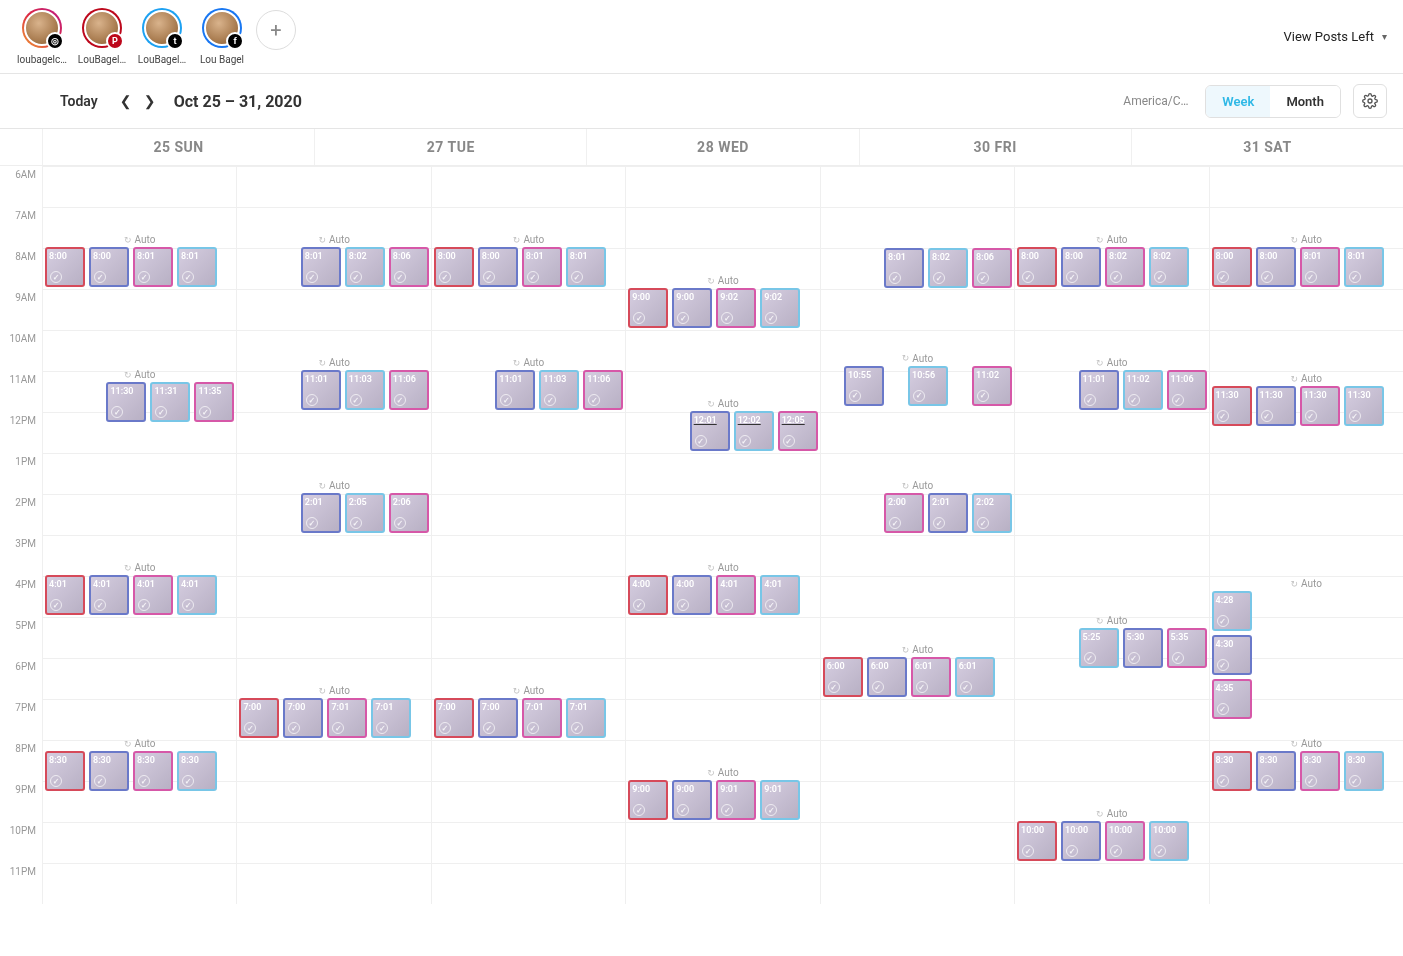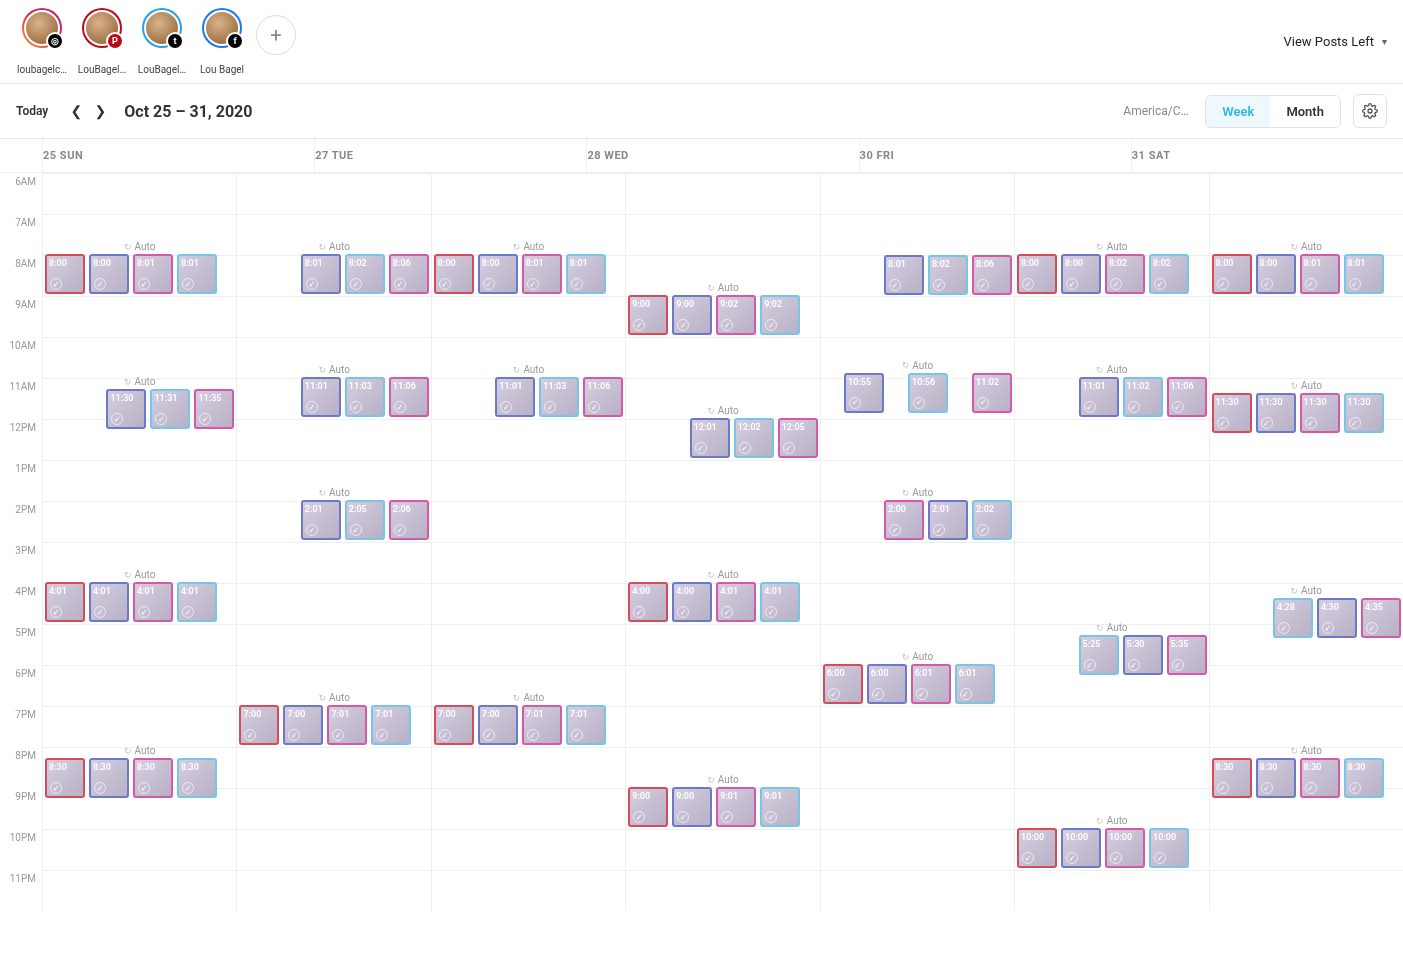--- a/index.html
+++ b/index.html
@@ -13,41 +13,41 @@
   .avatar-ring.ig { background: linear-gradient(45deg,#f09433,#e6683c,#dc2743,#cc2366,#bc1888); }
   .avatar-ring.pin { background: #bd081c; }
   .avatar-ring.tw { background: #1da1f2; }
   .avatar-ring.fb { background: #1877f2; }
   .avatar-inner { width: 100%; height: 100%; border-radius: 50%; background: radial-gradient(circle at 40% 35%, #d9b38c, #8b5a2b); border: 2px solid #fff; }
   .platform-badge { position: absolute; right: -2px; bottom: -2px; width: 18px; height: 18px; border-radius: 50%; border: 2px solid #fff; display: flex; align-items: center; justify-content: center; font-size: 9px; color: #fff; font-weight: bold; }
   .platform-badge.ig { background: #000; }
   .platform-badge.pin{ background: #bd081c; }
   .platform-badge.tw { background: #000; }
   .platform-badge.fb { background: #000; }
-  .account-label { font-size: 10px; color: #444; margin-top: 16px; max-width: 52px; white-space: nowrap; overflow: hidden; text-overflow: ellipsis; }
+  .account-label { font-size: 10px; color: #444; margin-top: 6px; max-width: 52px; white-space: nowrap; overflow: hidden; text-overflow: ellipsis; }
   .add-account { width: 40px; height: 40px; border-radius: 50%; border: 1px solid #ddd; display:flex; align-items:center; justify-content:center; font-size:20px; color:#888; margin-bottom:14px; cursor:pointer; }
   .header-right { margin-left:auto; display:flex; align-items:center; font-size:13px; color:#222; cursor:pointer; }
   .header-right .chev { margin-left:8px; font-size:10px; color:#666; }
   
   
   .toolbar { display:flex; align-items:center; padding: 10px 16px; border-bottom:1px solid #e5e5e5; }
-  .today-btn { font-size:12px; font-weight:600; margin-right:16px; cursor:pointer; }
+  .today-btn { font-size:14px; font-weight:600; margin-right:16px; cursor:pointer;margin-left:44px; }
   .nav-arrow { width:24px; text-align:center; font-size:14px; color:#333; cursor:pointer; padding:4px; }
   .date-range { font-size:16px; font-weight:700; margin-left:12px; }
   .toolbar-right { margin-left:auto; display:flex; align-items:center; }
   .tz { font-size:12px; color:#888; margin-right:12px; max-width:70px; white-space:nowrap; overflow:hidden; text-overflow:ellipsis; }
   .view-toggle { display:flex; border:1px solid #e0e0e0; border-radius:6px; overflow:hidden; margin-right:12px; }
   .view-toggle .opt { padding:8px 16px; font-size:13px; font-weight:600; cursor:pointer; background:#fff; }
   .view-toggle .opt.active { background:#eef8fd; color:#2fb8e6; }
   .gear { width:34px; height:34px; border:1px solid #e0e0e0; border-radius:6px; display:flex; align-items:center; justify-content:center; cursor:pointer; }
   
   
   .days-row { display:flex; border-bottom:1px solid #eee; }
   .time-gutter-head { width:42px; flex-shrink:0; }
-  .day-head { flex:1; padding:10px 0; font-size:11px; font-weight:700; color:#888; letter-spacing:0.5px; border-left:1px solid #f0f0f0; }
+  .day-head { flex:1; text-align:center; padding:10px 0; font-size:14px; font-weight:700; color:#888; letter-spacing:0.5px; border-left:1px solid #f0f0f0; }
   
   
   .grid-wrap { position:relative; height:760px; overflow-y:auto; overflow-x:hidden; }
   .grid-body { display:flex; position:relative; }
   .time-gutter { width:42px; flex-shrink:0; }
   .hour-label { height:41px; font-size:10px; color:#999; text-align:right; padding-right:6px; padding-top:2px; border-top:1px solid transparent;}
   .days-cols { flex:1; display:flex; position:relative; }
   .day-col { flex:1; position:relative; border-left:1px solid #efefef; }
   .hour-row { height:41px; border-top:1px solid #efefef; }
   
@@ -346,21 +346,21 @@
             <div class="auto-label">Auto</div>
             <div class="thumbs">
               <div class="thumb c-red">9:00</div>
               <div class="thumb c-blue">9:00</div>
               <div class="thumb c-pink">9:02</div>
               <div class="thumb c-lightblue">9:02</div>
             </div>
           </div>
           <div class="event-group" style="top: 232px;">
             <div class="auto-label">Auto</div>
-            <div class="thumbs" style="justify-content: flex-end;">
+            <div class="thumbs" style="justify-content: flex-end; text-decoration: underline;">
               <div class="thumb c-blue">12:01</div>
               <div class="thumb c-lightblue">12:02</div>
               <div class="thumb c-pink">12:05</div>
             </div>
           </div>
           <div class="event-group" style="top: 396px;">
             <div class="auto-label">Auto</div>
             <div class="thumbs">
               <div class="thumb c-red">4:00</div>
               <div class="thumb c-blue">4:00</div>
@@ -516,21 +516,21 @@
             <div class="auto-label">Auto</div>
             <div class="thumbs">
               <div class="thumb c-red">11:30</div>
               <div class="thumb c-blue">11:30</div>
               <div class="thumb c-pink">11:30</div>
               <div class="thumb c-lightblue">11:30</div>
             </div>
           </div>
           <div class="event-group" style="top: 412.4px;">
             <div class="auto-label">Auto</div>
-            <div class="thumbs" style="justify-content: flex-end;">
+            <div class="thumbs" style="justify-content: flex-end; flex-direction: column;">
               <div class="thumb c-lightblue">4:28</div>
               <div class="thumb c-blue">4:30</div>
               <div class="thumb c-pink">4:35</div>
             </div>
           </div>
           <div class="event-group" style="top: 572.3px;">
             <div class="auto-label">Auto</div>
             <div class="thumbs">
               <div class="thumb c-red">8:30</div>
               <div class="thumb c-blue">8:30</div>

